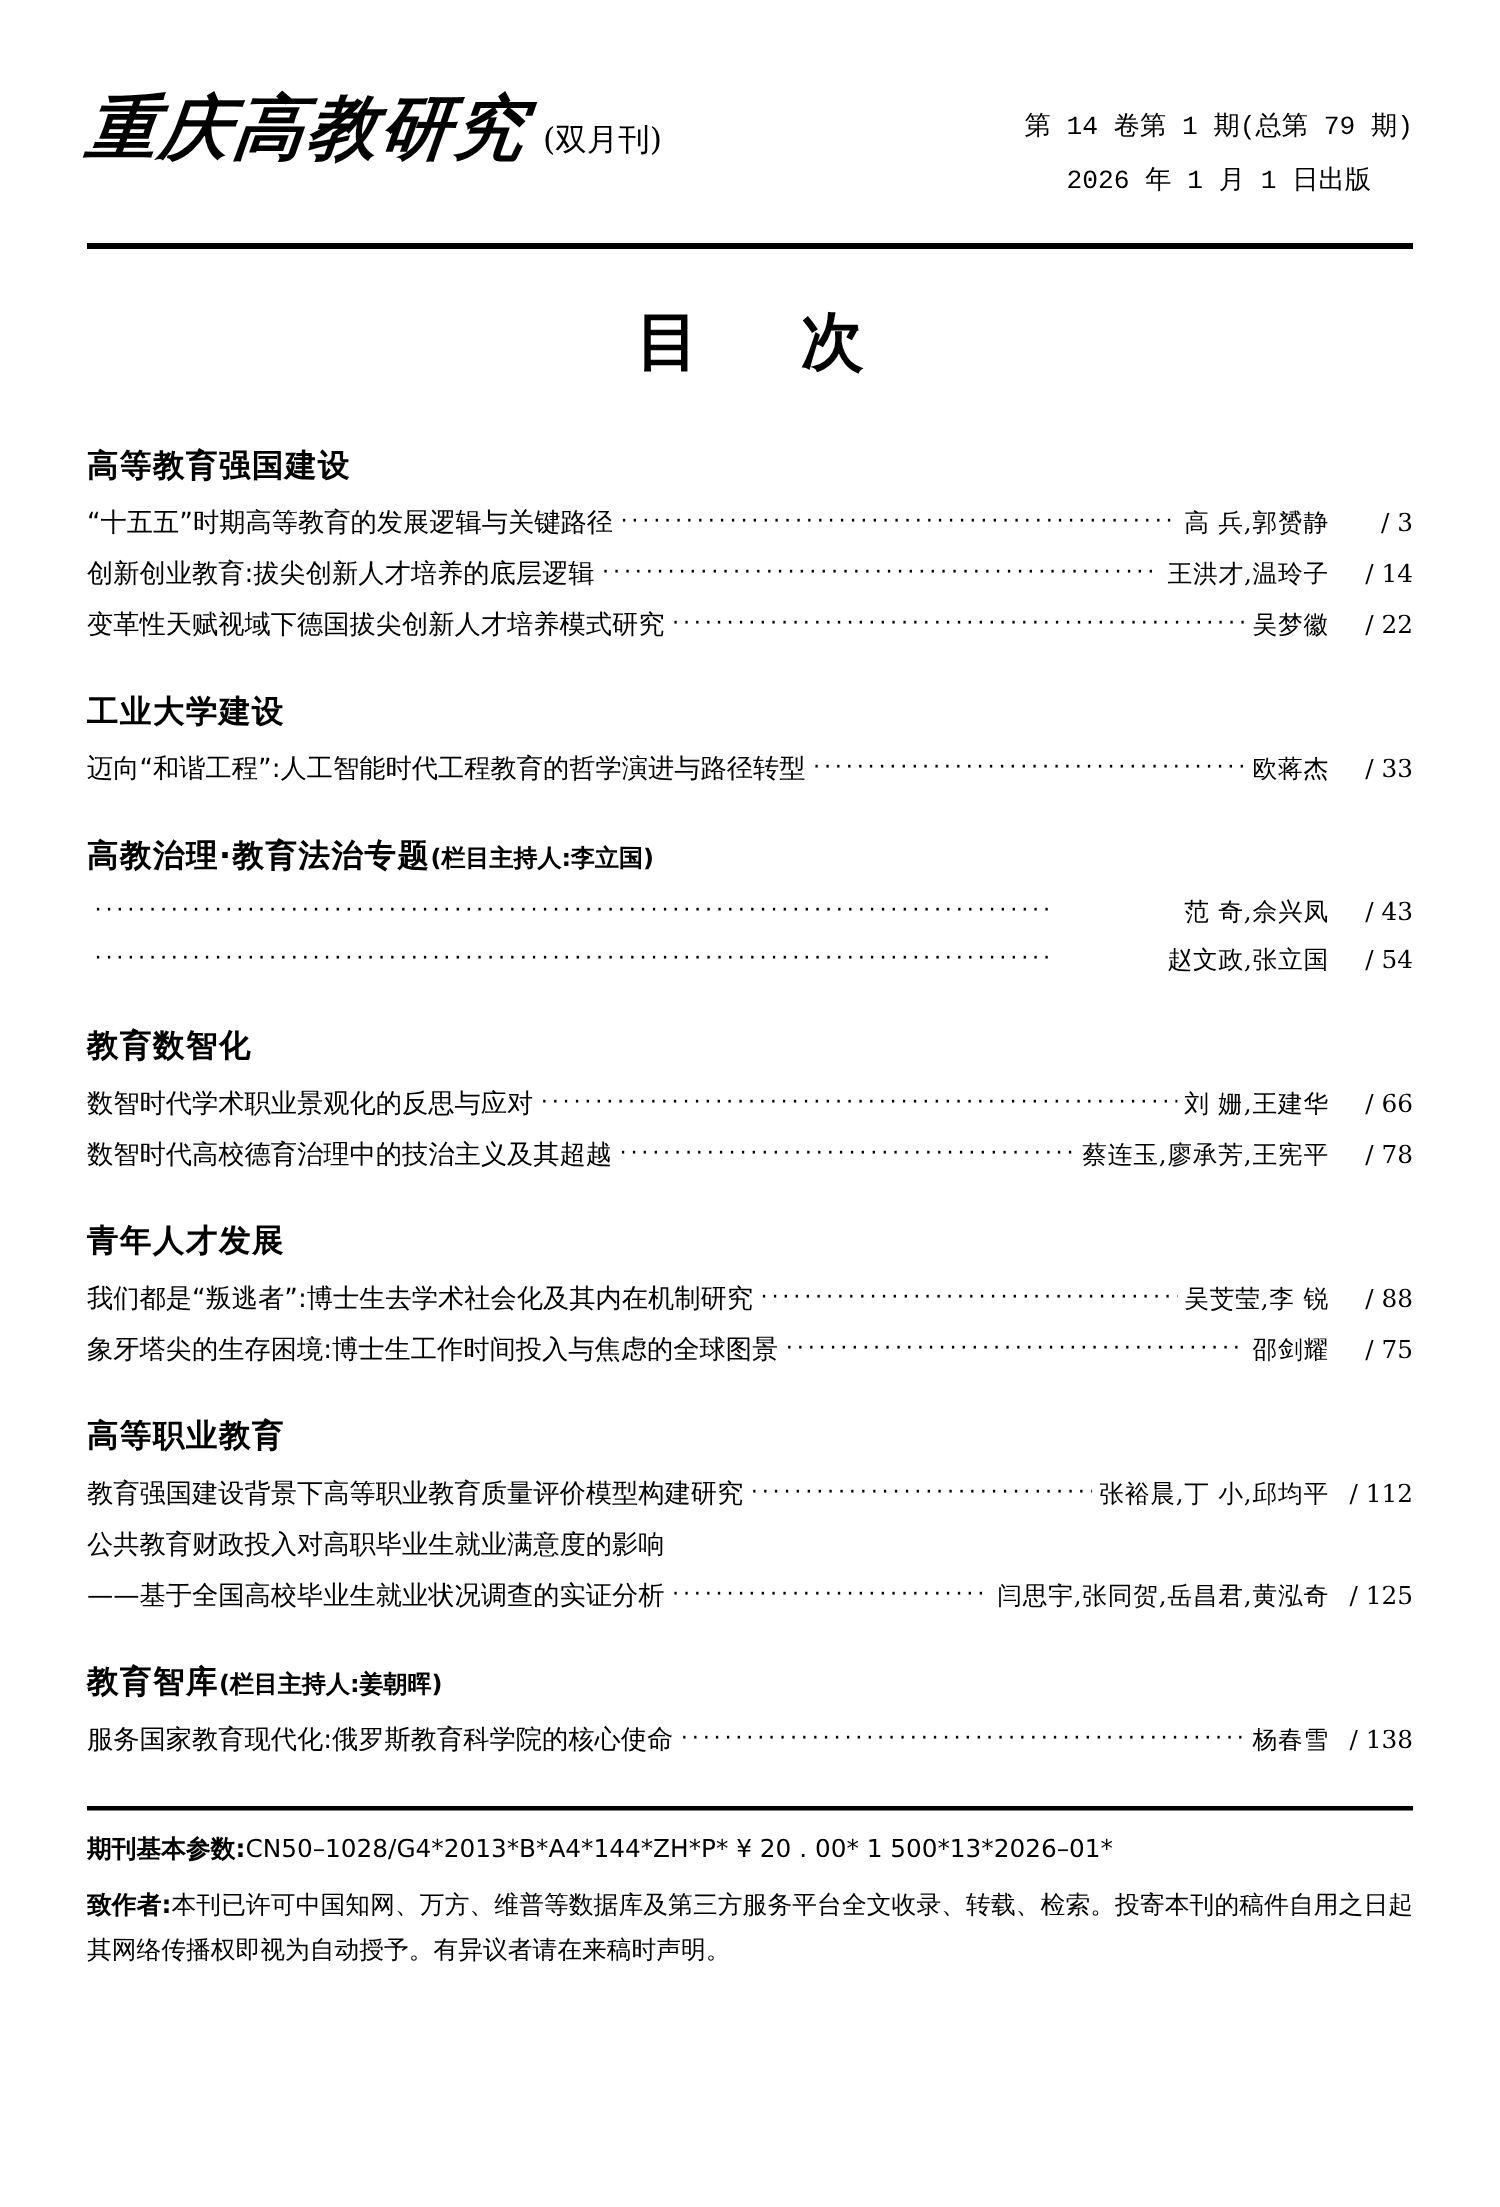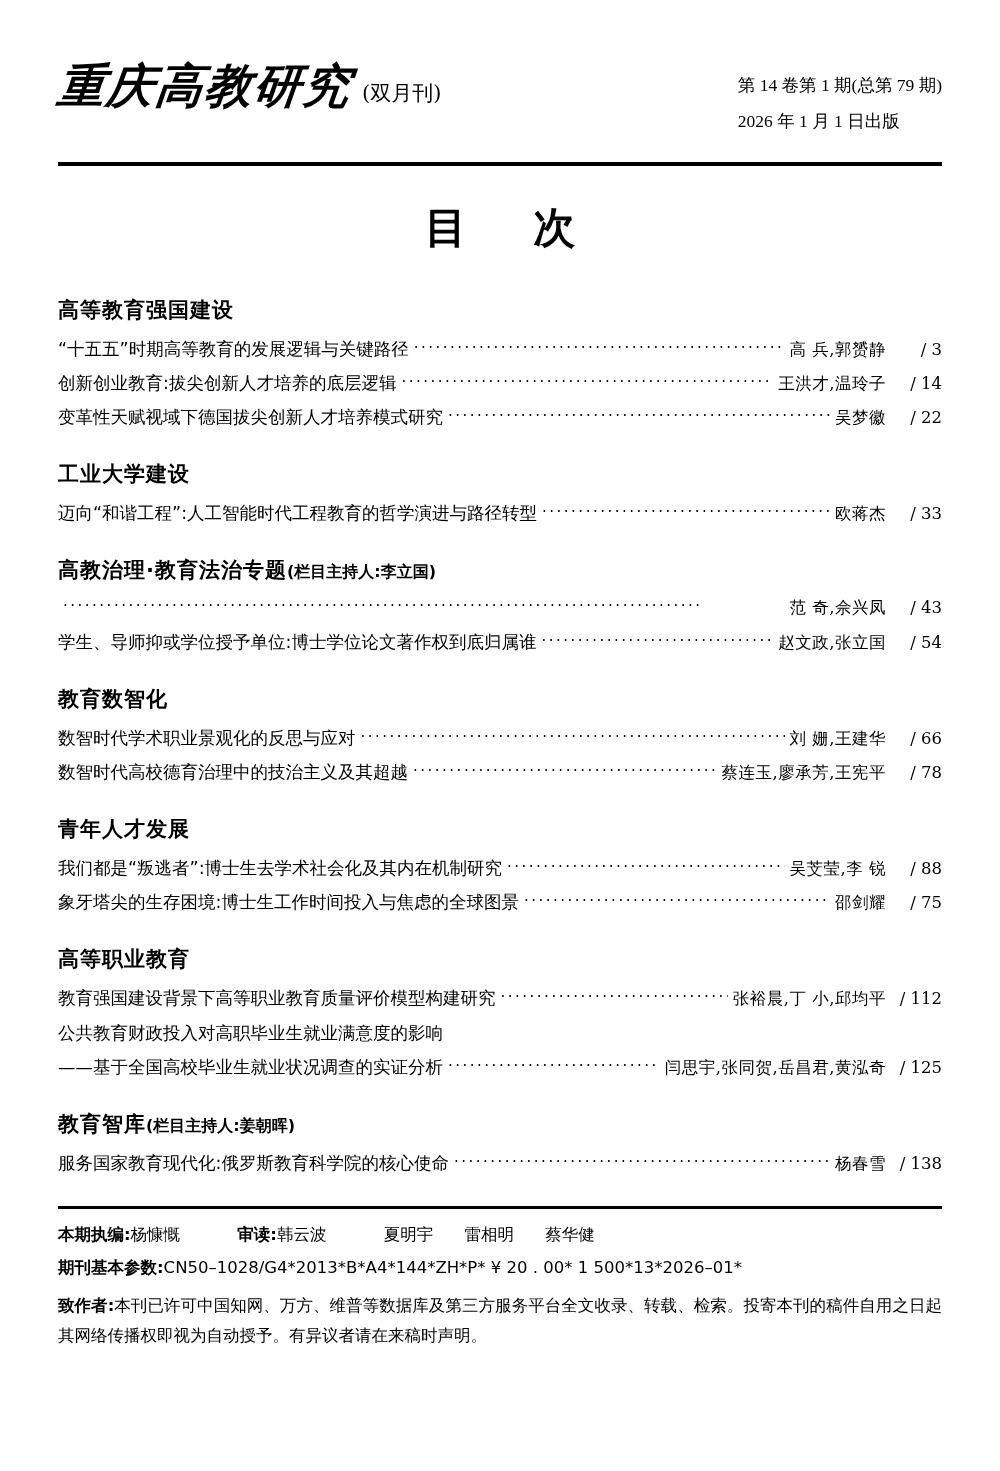--- a/index.html
+++ b/index.html
@@ -45,37 +45,37 @@
     white-space: nowrap;
   }
   .journal-sub {
     font-family: "DejaVu Serif", "Liberation Serif", serif;
     font-size: 21px;
     margin-left: 10px;
     margin-bottom: 2px;
     white-space: nowrap;
   }
   .issue-block {
-    text-align: left;
-    font-family: Liberation Serif, serif;
+    text-align: center;
+    font-family: Liberation Mono, monospace;
     font-size: 17.5px;
     line-height: 2.05;
     padding-top: 6px;
     white-space: nowrap;
   }
 
   .rule-top {
     border-top: 4px solid #000;
     margin-top: 22px;
   }
 
   
   .toc-heading {
     text-align: center;
-    font-family: Liberation Serif, serif;
+    font-family: Liberation Sans, sans-serif;
     font-size: 42px;
     font-weight: 700;
     letter-spacing: 28px;
     margin: 34px 0 0 0;
     padding-left: 28px;
   }
 
   
   .sections {
     margin-top: 40px;
@@ -219,21 +219,20 @@
     </div>
 
     <div class="section">
       <div class="section-title"><span>高教治理·教育法治专题</span><span class="host">(栏目主持人:李立国)</span></div>
       <div class="entry">
         <span class="leader">························································································</span>
         <span class="authors">范  奇,佘兴凤</span>
         <span class="pagenum">/ 43</span>
       </div>
       <div class="entry">
-        <span class="etitle">学生、导师抑或学位授予单位:博士学位论文著作权到底归属谁</span>
         <span class="leader">························································································</span>
         <span class="authors">赵文政,张立国</span>
         <span class="pagenum">/ 54</span>
       </div>
     </div>
 
     <div class="section">
       <div class="section-title"><span>教育数智化</span><span class="host"></span></div>
       <div class="entry">
         <span class="etitle">数智时代学术职业景观化的反思与应对</span>
@@ -295,27 +294,20 @@
         <span class="authors">杨春雪</span>
         <span class="pagenum">/ 138</span>
       </div>
     </div>
 
   </div>
 
   <div class="rule-bottom"></div>
 
   <div class="footer">
-    <div class="frow editors">
-      <span><b>本期执编:</b><span>杨慷慨</span></span>
-      <span><b>审读:</b><span>韩云波</span></span>
-      <span>夏明宇</span>
-      <span>雷相明</span>
-      <span>蔡华健</span>
-    </div>
     <div class="frow params">
       <b>期刊基本参数:</b><span>CN50–1028/G4*2013*B*A4*144*ZH*P* ¥ 20 . 00* 1 500*13*2026–01*</span>
     </div>
     <div class="frow notice">
       <b>致作者:</b><span>本刊已许可中国知网、万方、维普等数据库及第三方服务平台全文收录、转载、检索。投寄本刊的稿件自用之日起其网络传播权即视为自动授予。有异议者请在来稿时声明。</span>
     </div>
   </div>
 
 </div>
 

